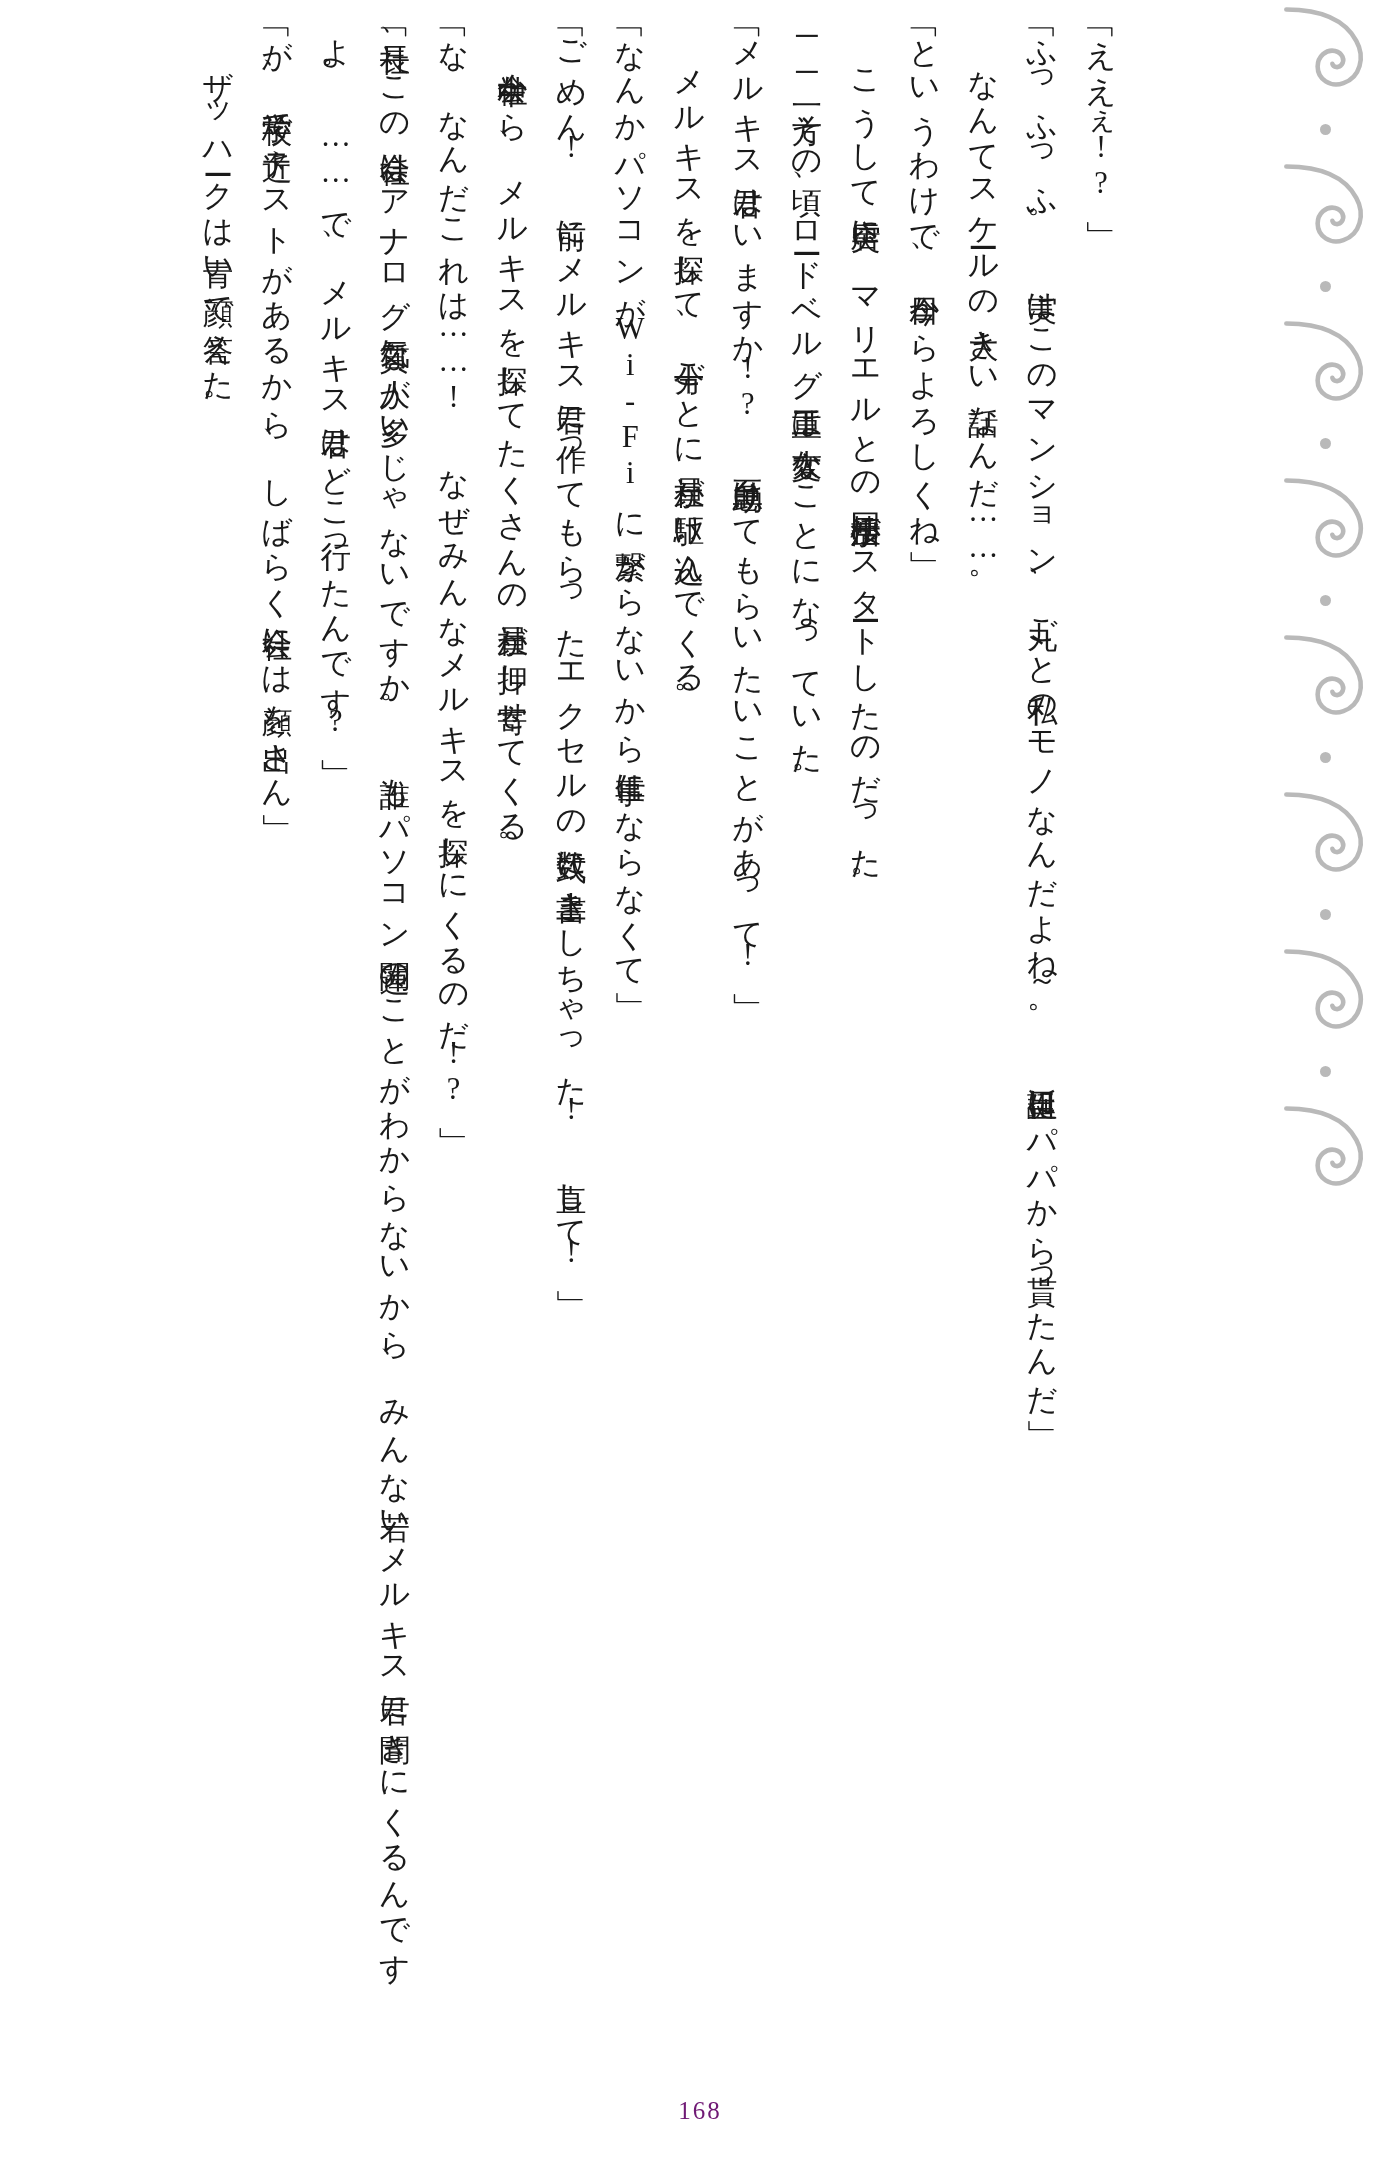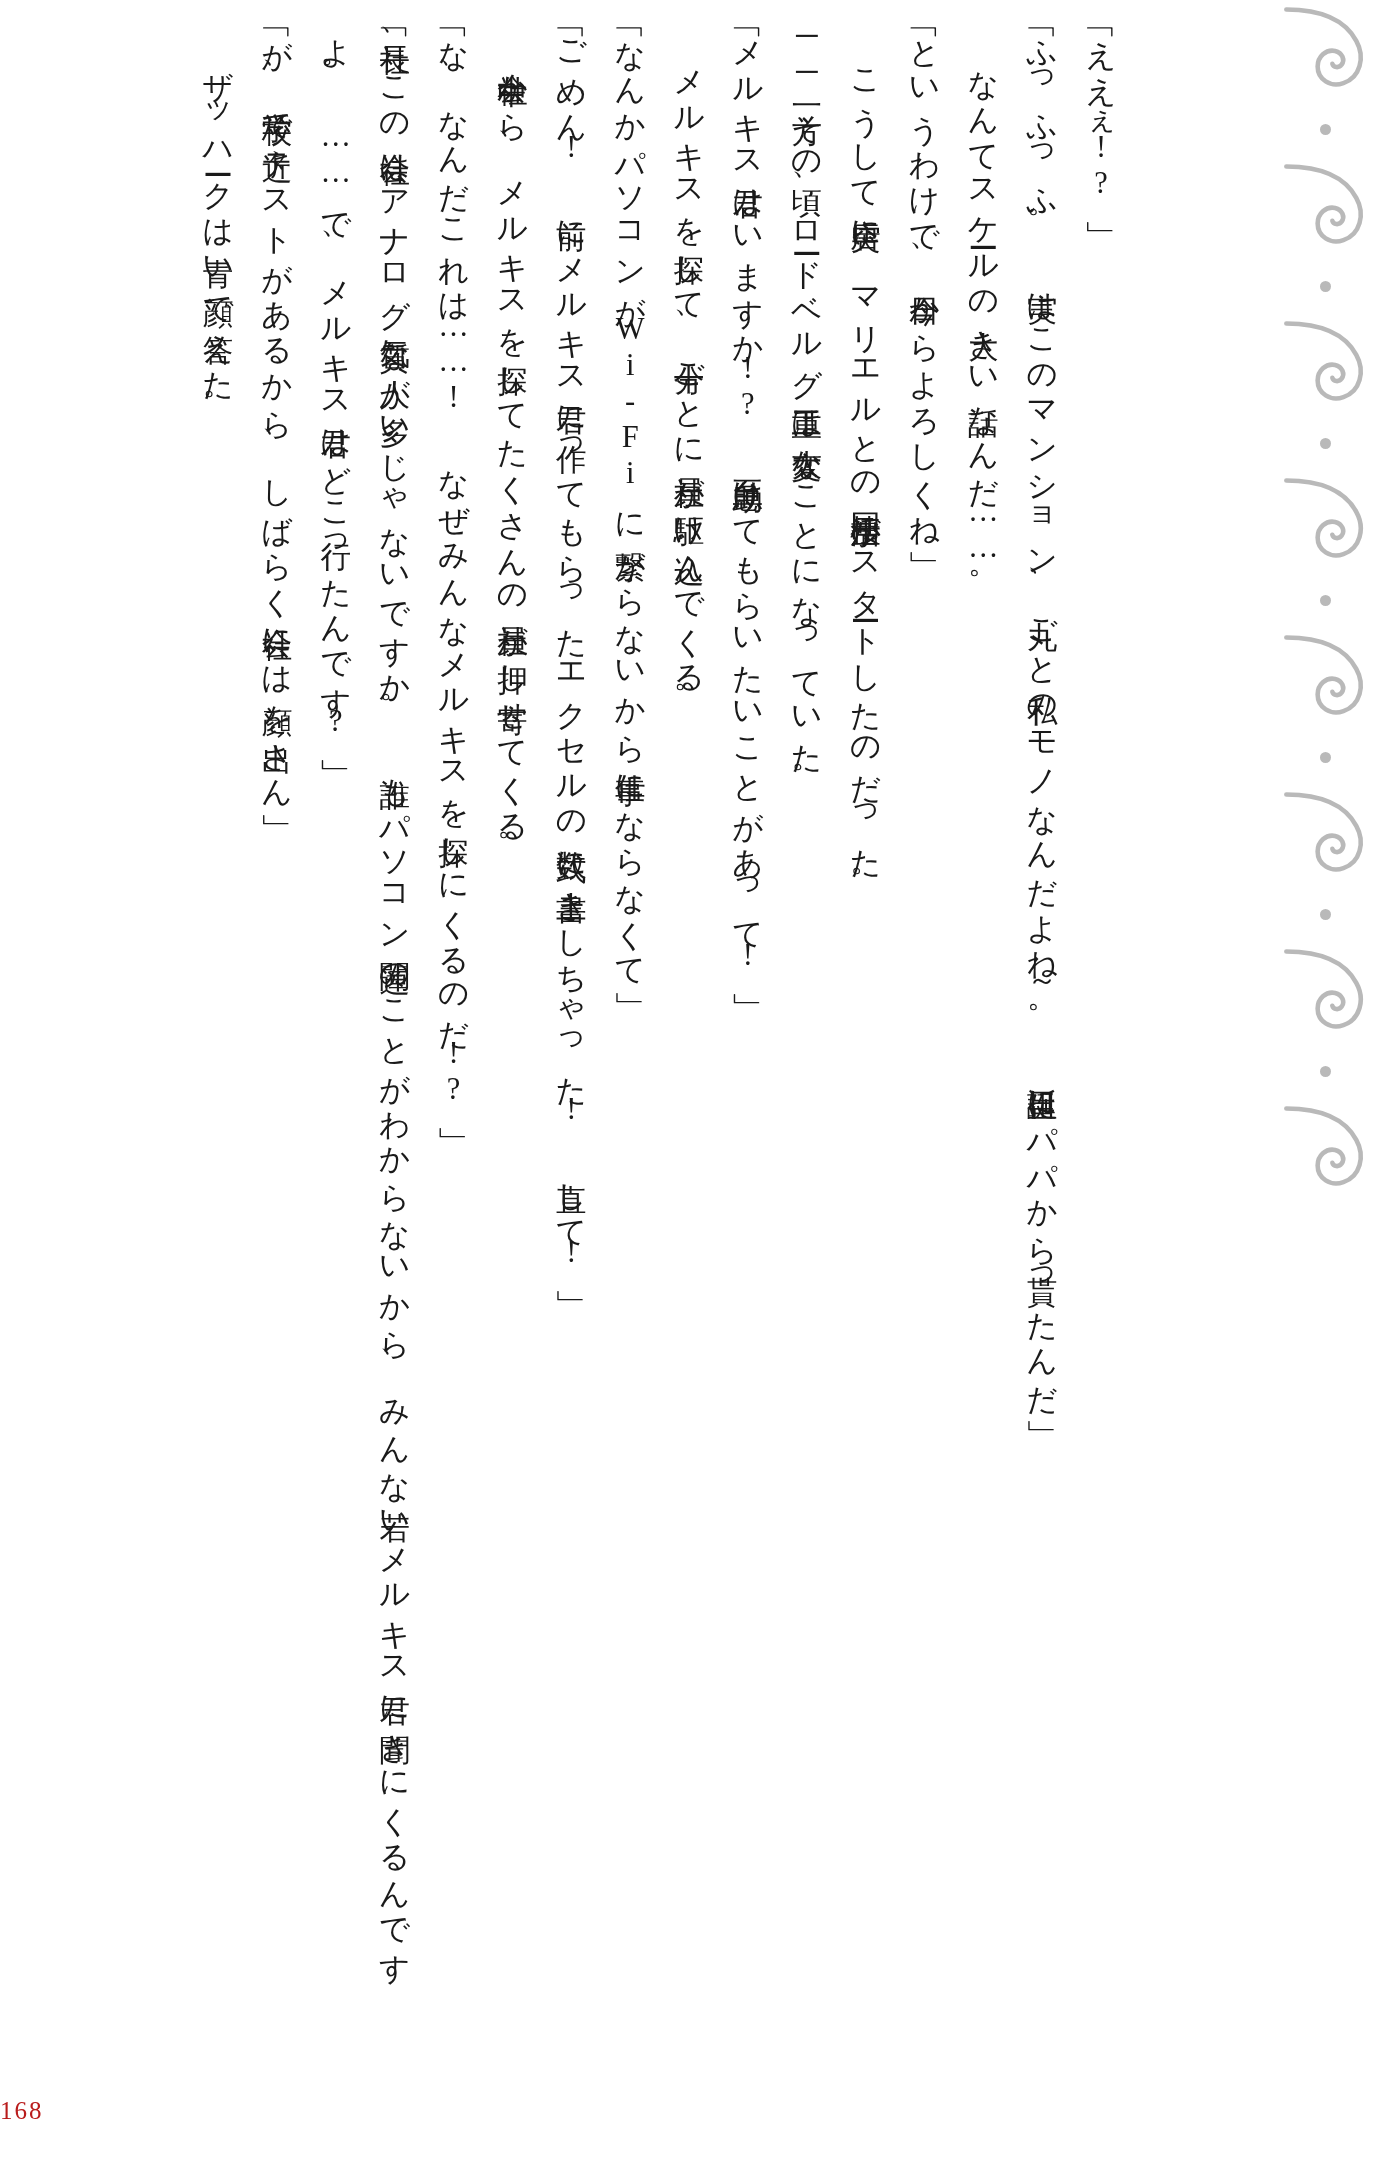--- a/index.html
+++ b/index.html
@@ -79,23 +79,24 @@
   #body-text p.blank {
     height: 1px;
   }
 
   
   #page-number {
     position: absolute;
     bottom: 42px;
     left: 0;
     width: 1400px;
+    text-align: center;
     font-size: 25px;
     letter-spacing: 0.08em;
-    color: #b91c1c;
+    color: #701a75;
   }
 </style>
 </head>
 <body>
 
 <div id="page">
 
   <div id="ornament-column">
 
     <svg class="orn-swirl" viewBox="0 0 100 100">

